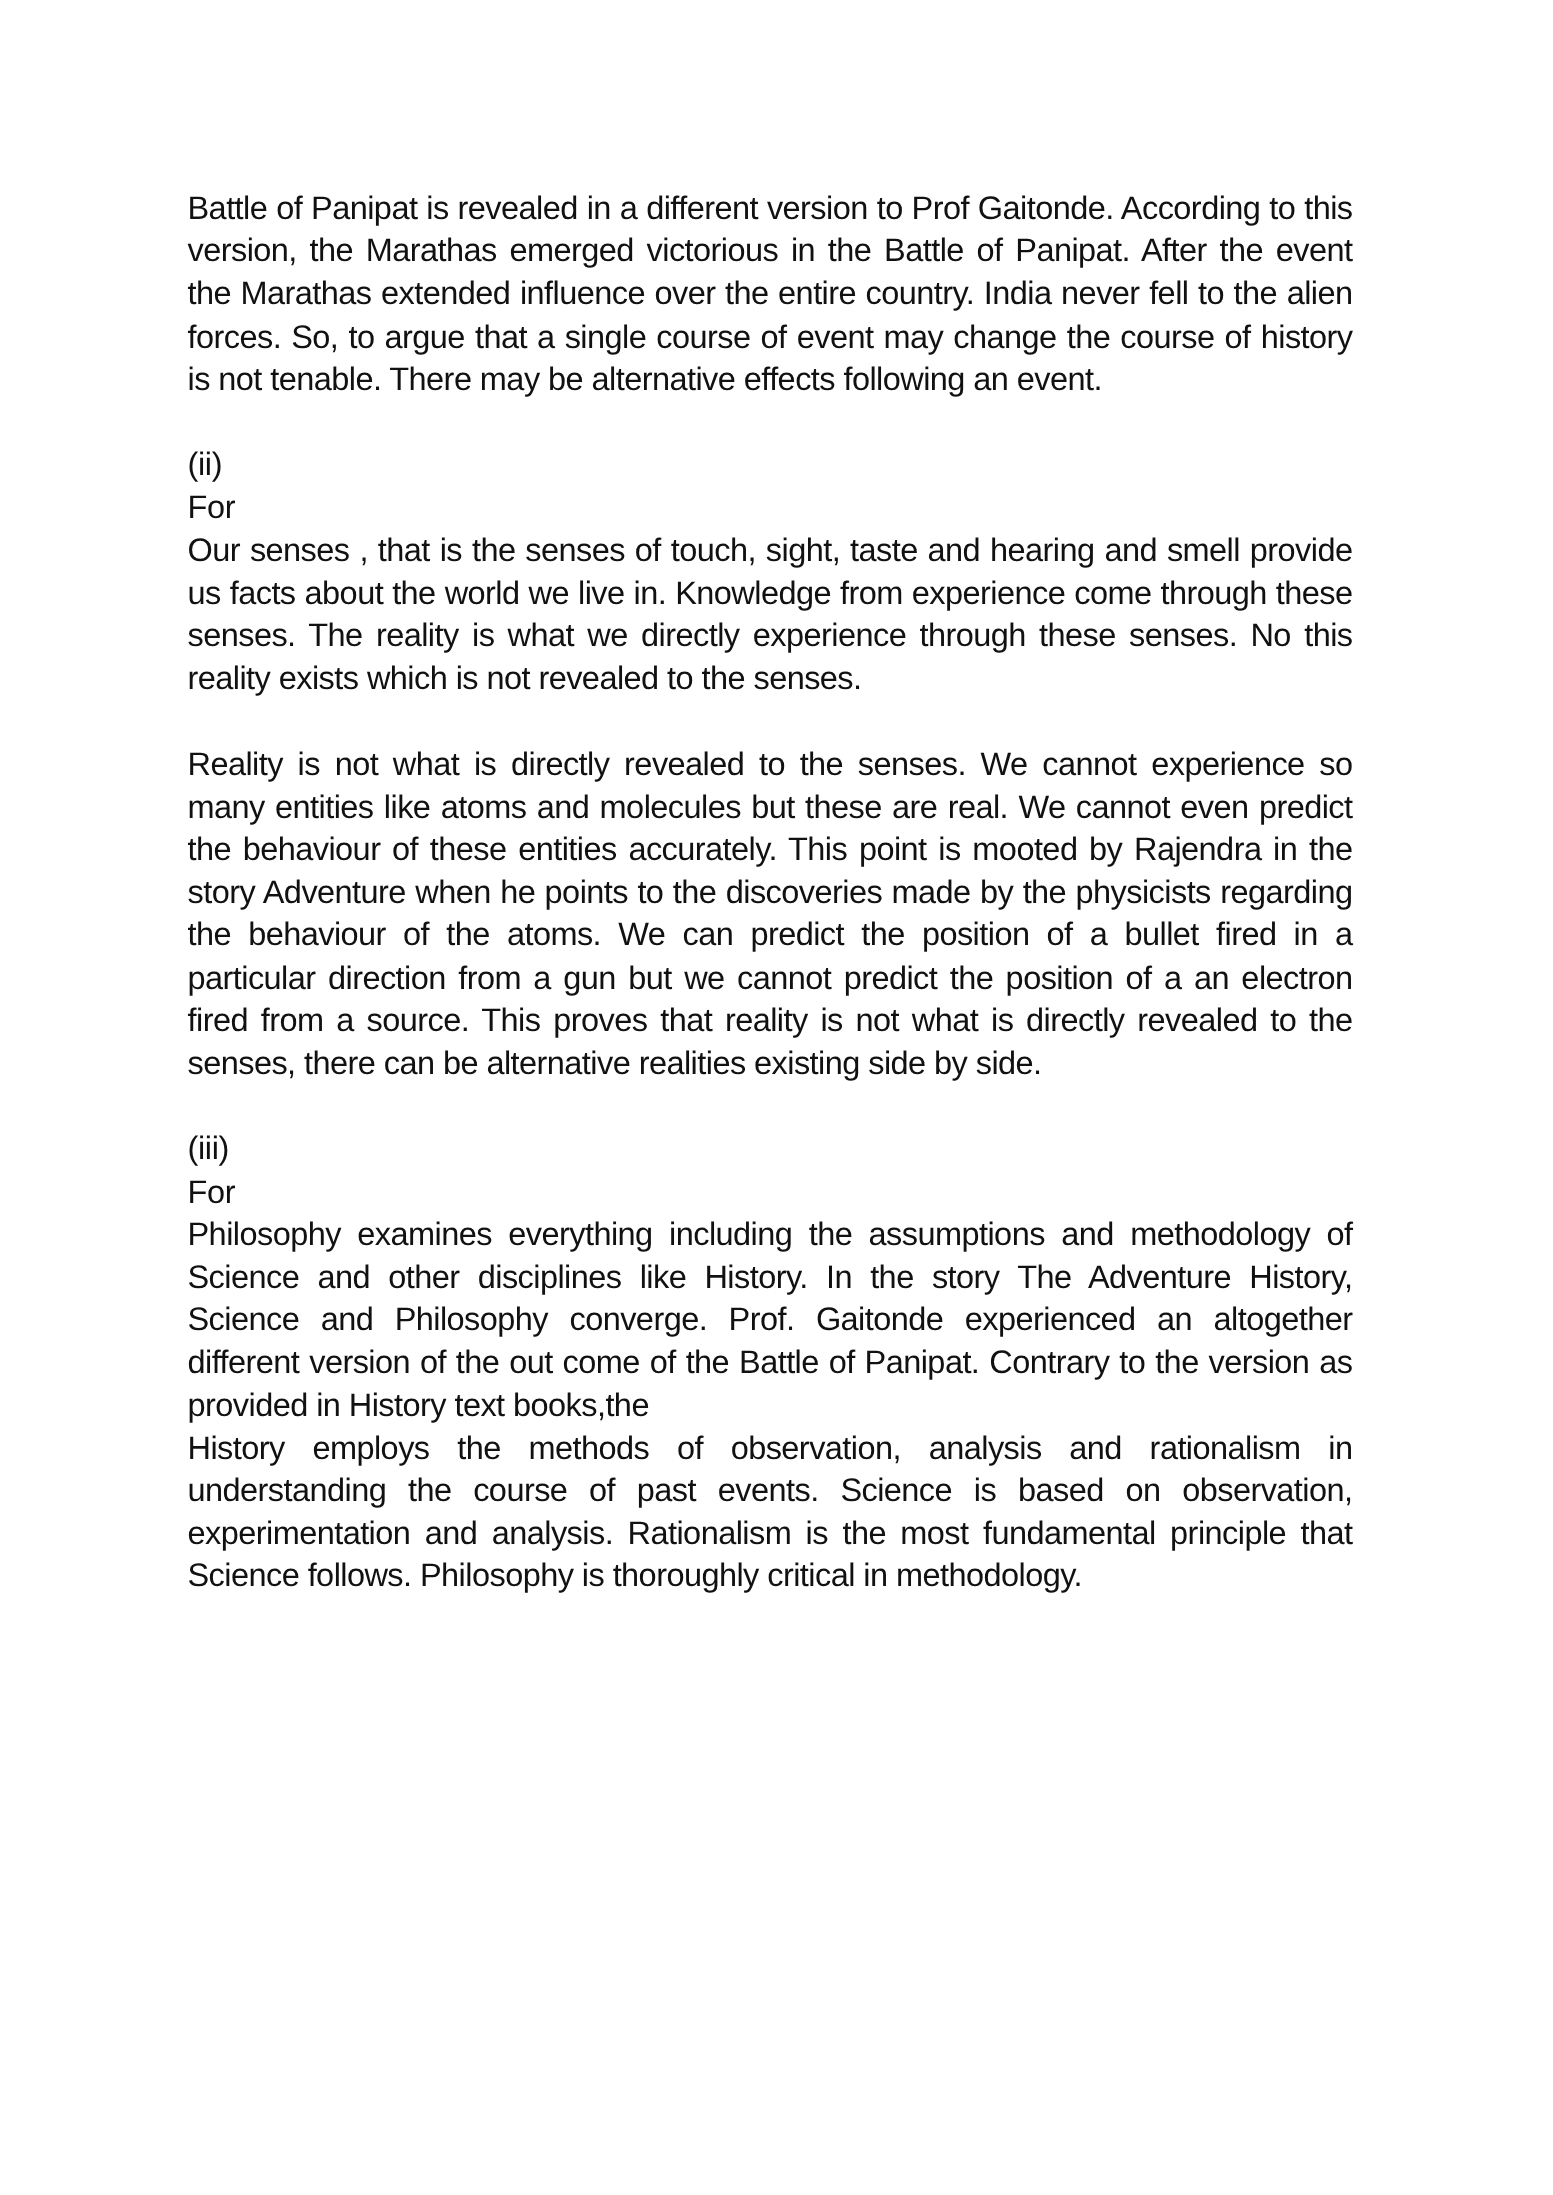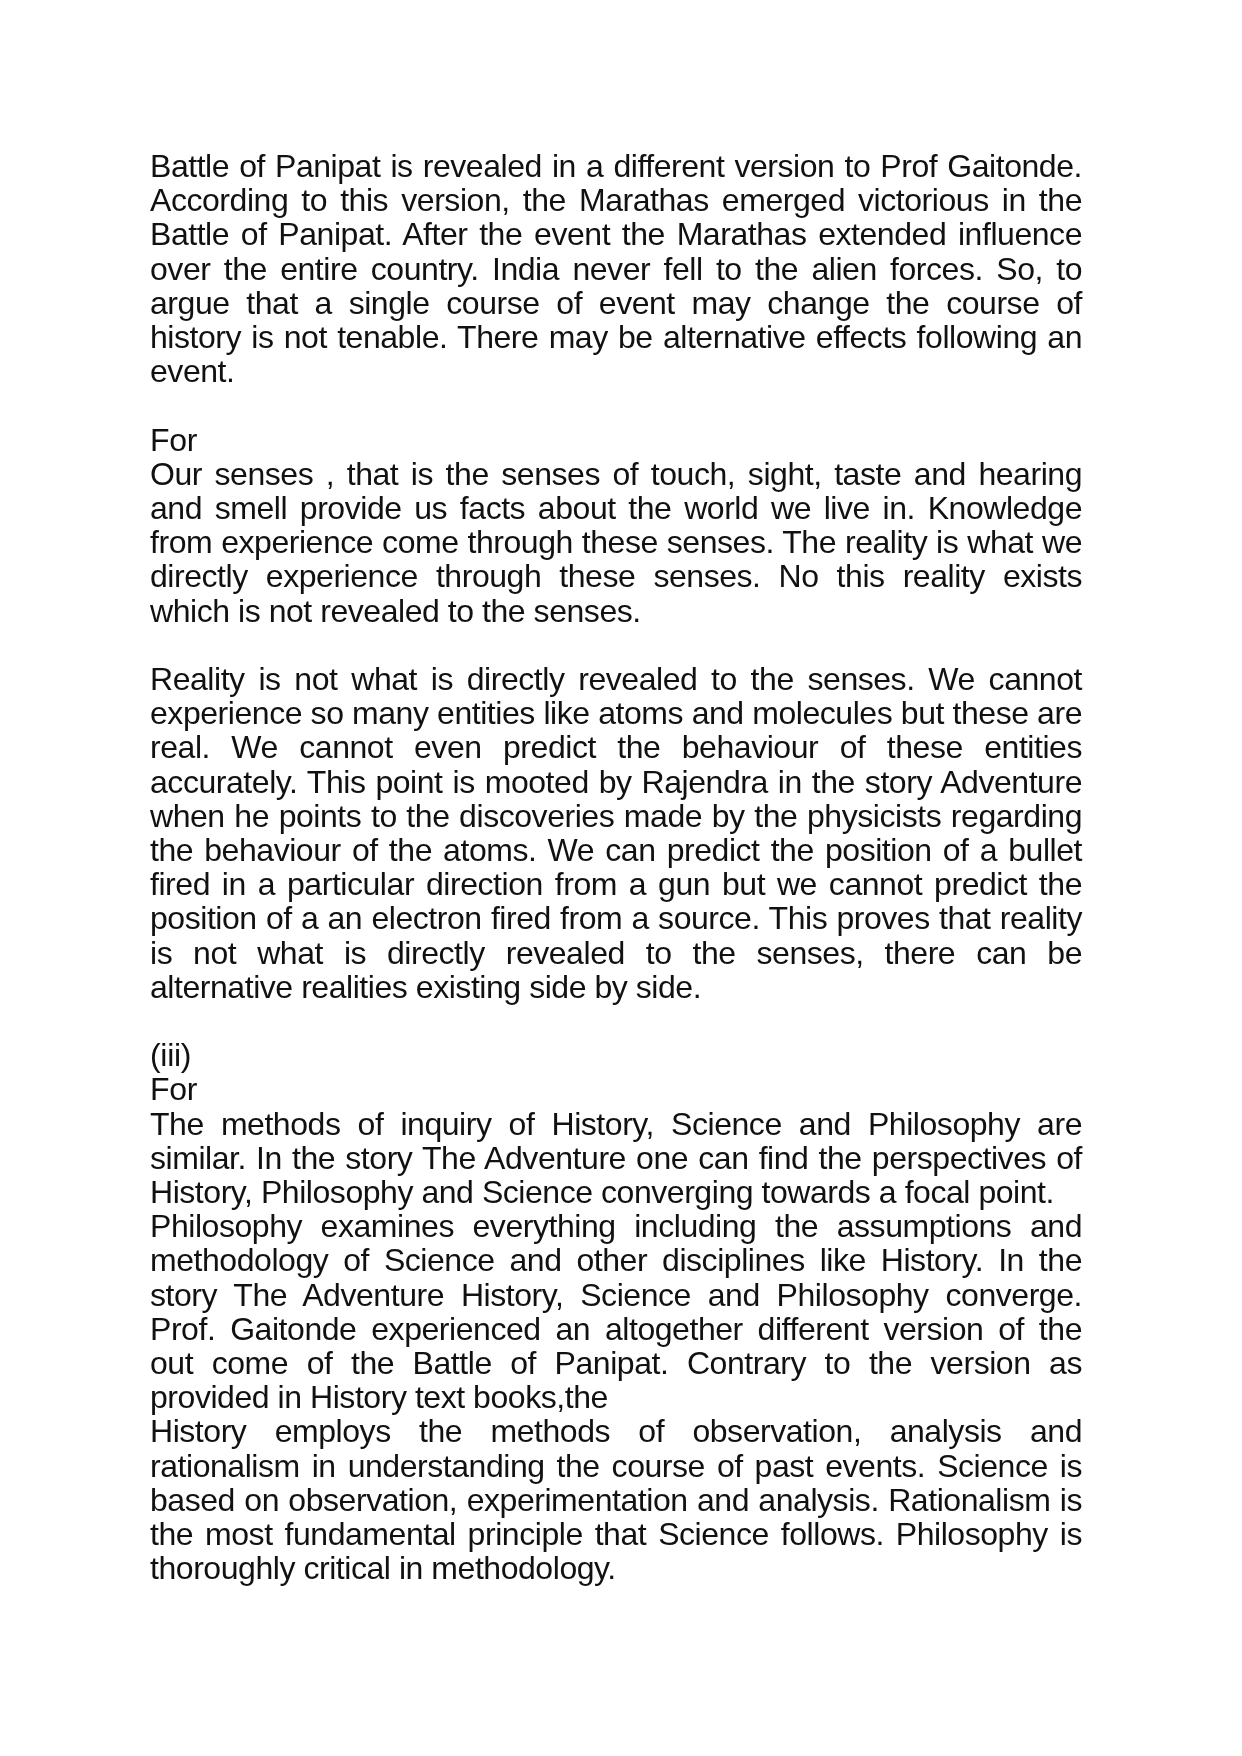--- a/index.html
+++ b/index.html
@@ -13,21 +13,21 @@
     position: relative;
     overflow: hidden;
   }
   .page {
     position: absolute;
     left: 150px;
     top: 149px;
     width: 932px;
     color: #111111;
     font-family: "Liberation Sans", sans-serif;
-    font-size: 32px;
+    font-size: 26px;
     line-height: 34.2px;
   }
   .line-block {
     text-align: justify;
     text-align-last: left;
     letter-spacing: -0.45px;
     word-spacing: 0px;
     margin: 0;
   }
   .spacer {
@@ -47,31 +47,31 @@
 </head>
 <body>
 
 <div class="page">
 
   <p class="line-block">Battle of Panipat is revealed in a different version to Prof Gaitonde. According to this version, the Marathas emerged victorious in the Battle of Panipat. After the event the Marathas extended influence over the entire country. India never fell to the alien forces. So, to argue that a single course of event may change the course of history is not tenable. There may be alternative effects following an event.</p>
 
   <div class="spacer"></div>
 
   <section>
+    <p class="label">(ii)</p>
     <p class="heading">For</p>
     <p class="line-block">Our senses , that is the senses of touch, sight, taste and hearing and smell provide us facts about the world we live in. Knowledge from experience come through these senses. The reality is what we directly experience through these senses. No this reality exists which is not revealed to the senses.</p>
 
     <div class="spacer"></div>
 
     <p class="line-block">Reality is not what is directly revealed to the senses. We cannot experience so many entities like atoms and molecules but these are real. We cannot even predict the behaviour of these entities accurately. This point is mooted by Rajendra in the story Adventure when he points to the discoveries made by the physicists regarding the behaviour of the atoms. We can predict the position of a bullet fired in a particular direction from a gun but we cannot predict the position of a an electron fired from a source. This proves that reality is not what is directly revealed to the senses, there can be alternative realities existing side by side.</p>
   </section>
 
   <div class="spacer"></div>
 
   <section>
     <p class="label">(iii)</p>
     <p class="heading">For</p>
-    <p class="line-block">The methods of inquiry of History, Science and Philosophy are similar. In the story The Adventure one can find the perspectives of History, Philosophy and Science converging towards a focal point.</p>
     <p class="line-block">Philosophy examines everything including the assumptions and methodology of Science and other disciplines like History. In the story The Adventure History, Science and Philosophy converge. Prof. Gaitonde experienced an altogether different version of the out come of the Battle of Panipat. Contrary to the version as provided in History text books,the</p>
     <p class="line-block">History employs the methods of observation, analysis and rationalism in understanding the course of past events. Science is based on observation, experimentation and analysis. Rationalism is the most fundamental principle that Science follows. Philosophy is thoroughly critical in methodology.</p>
   </section>
 
 </div>
 
 </body></html>

